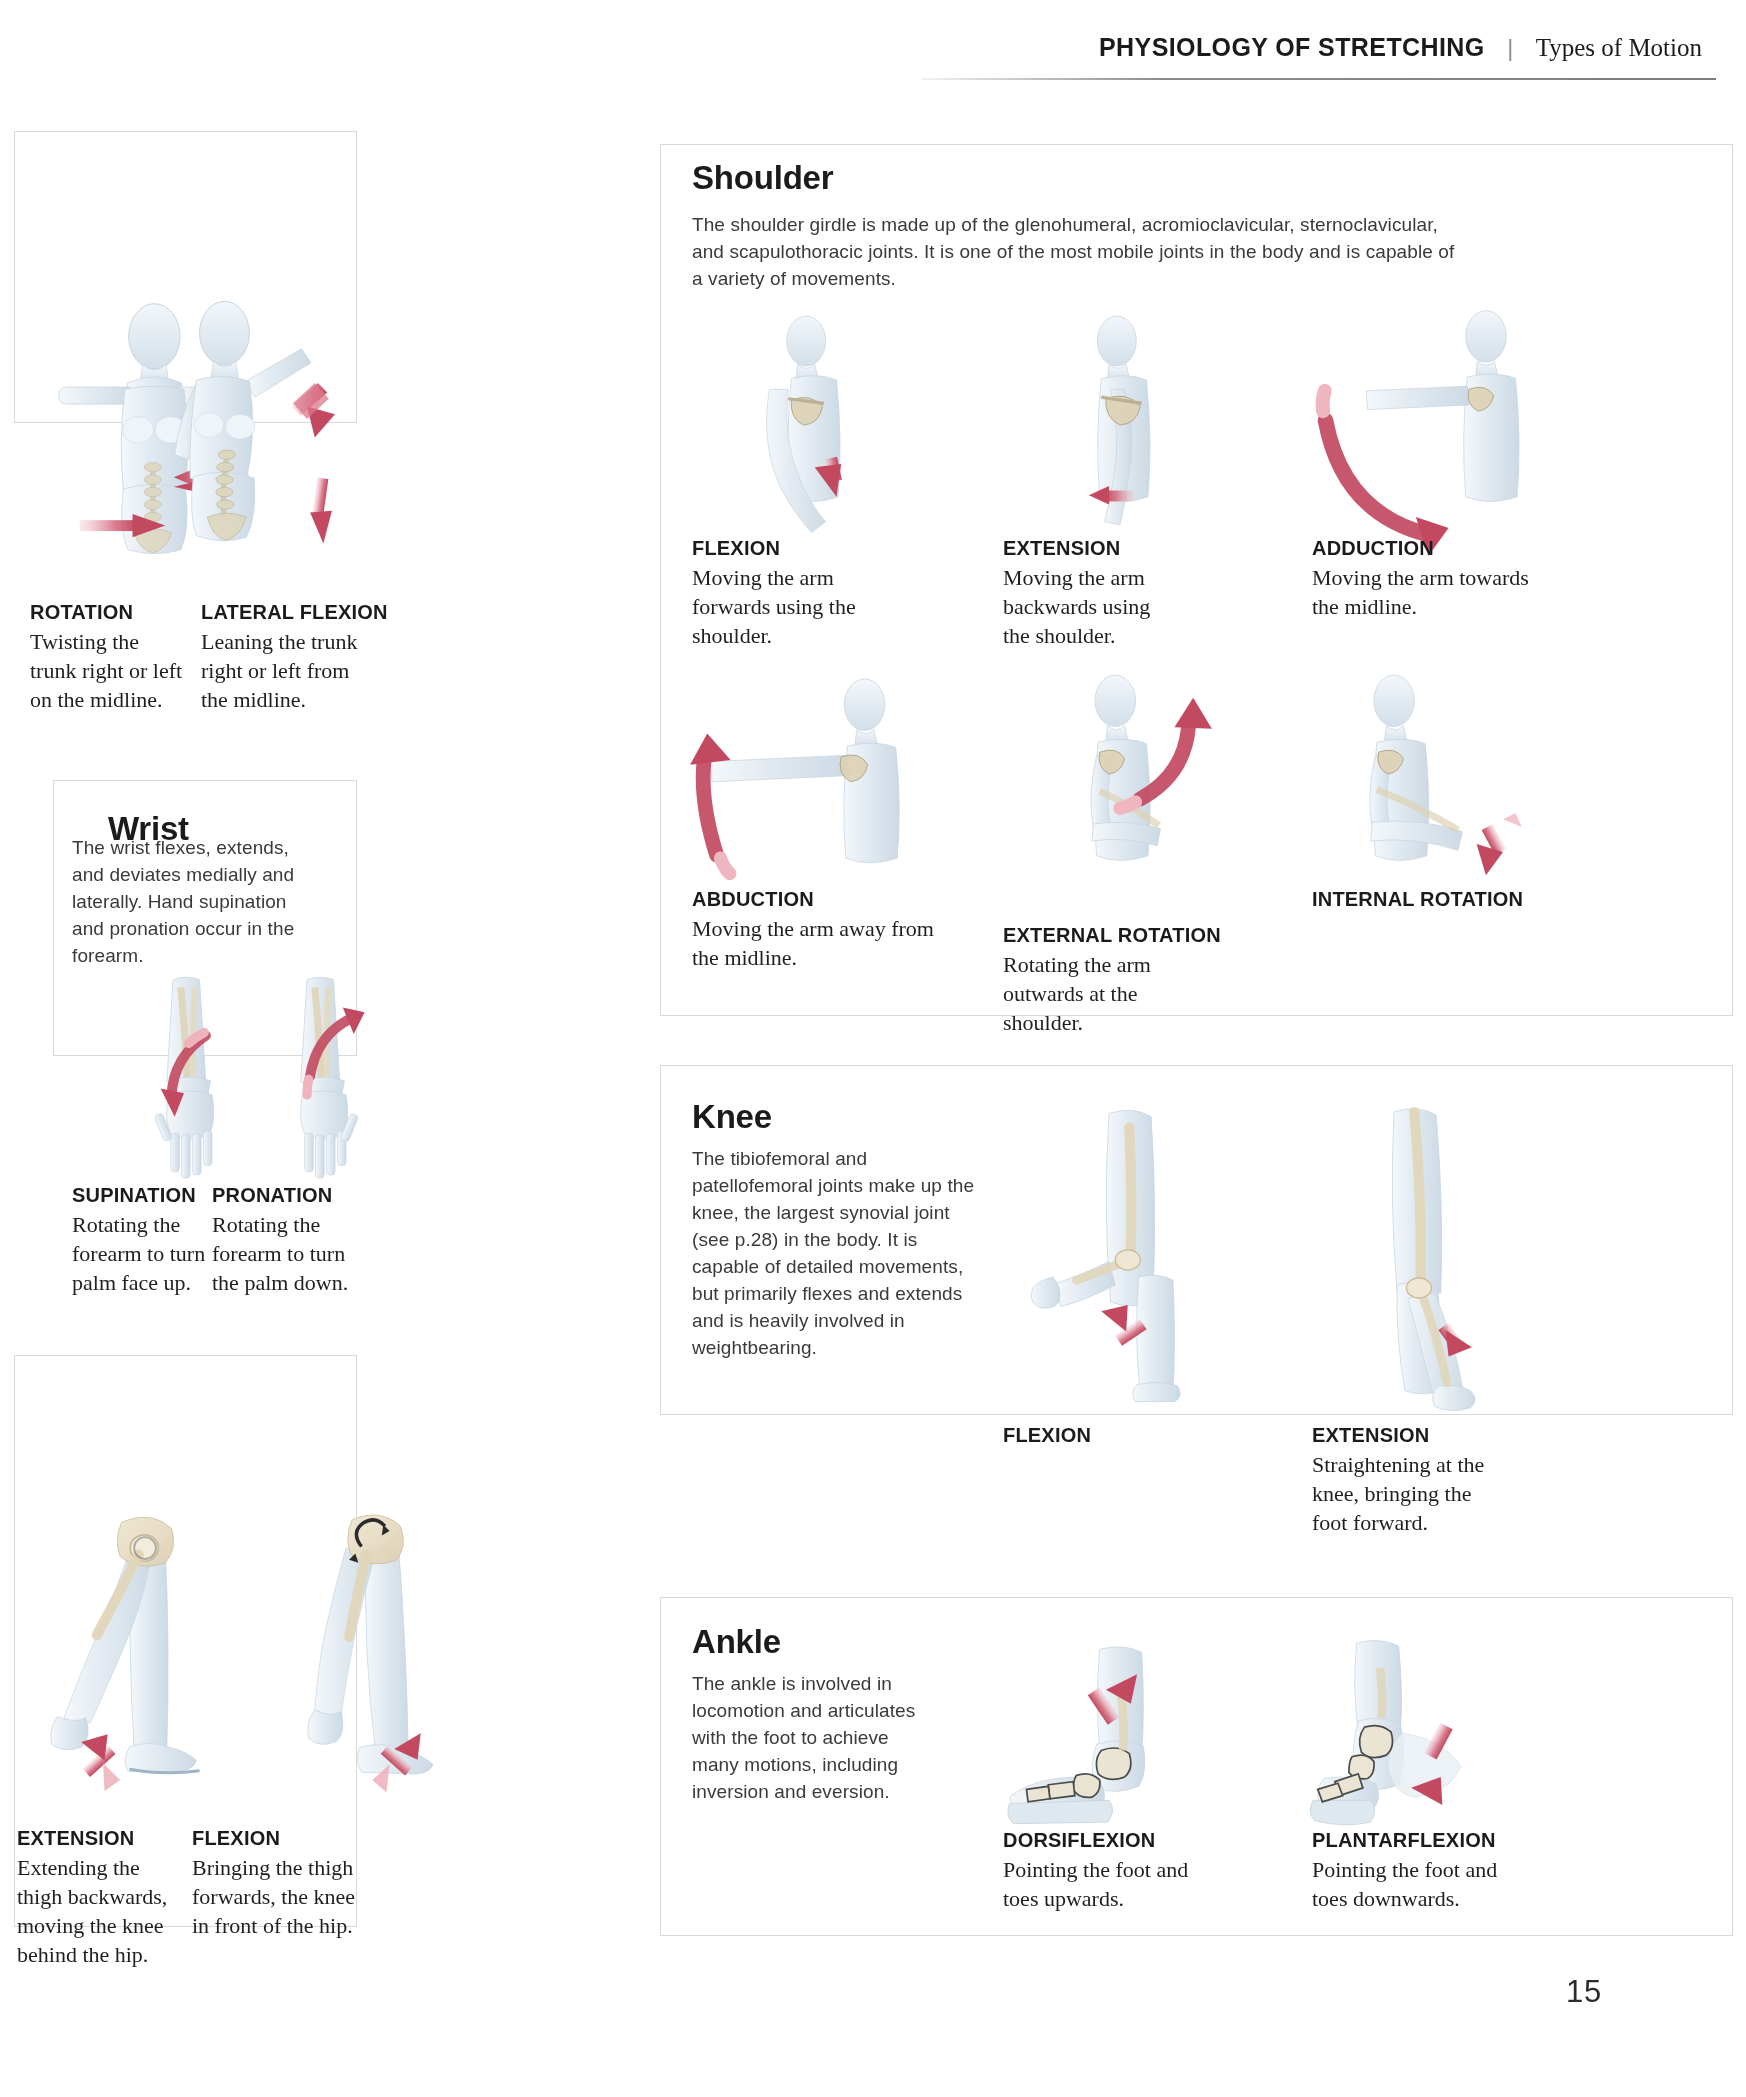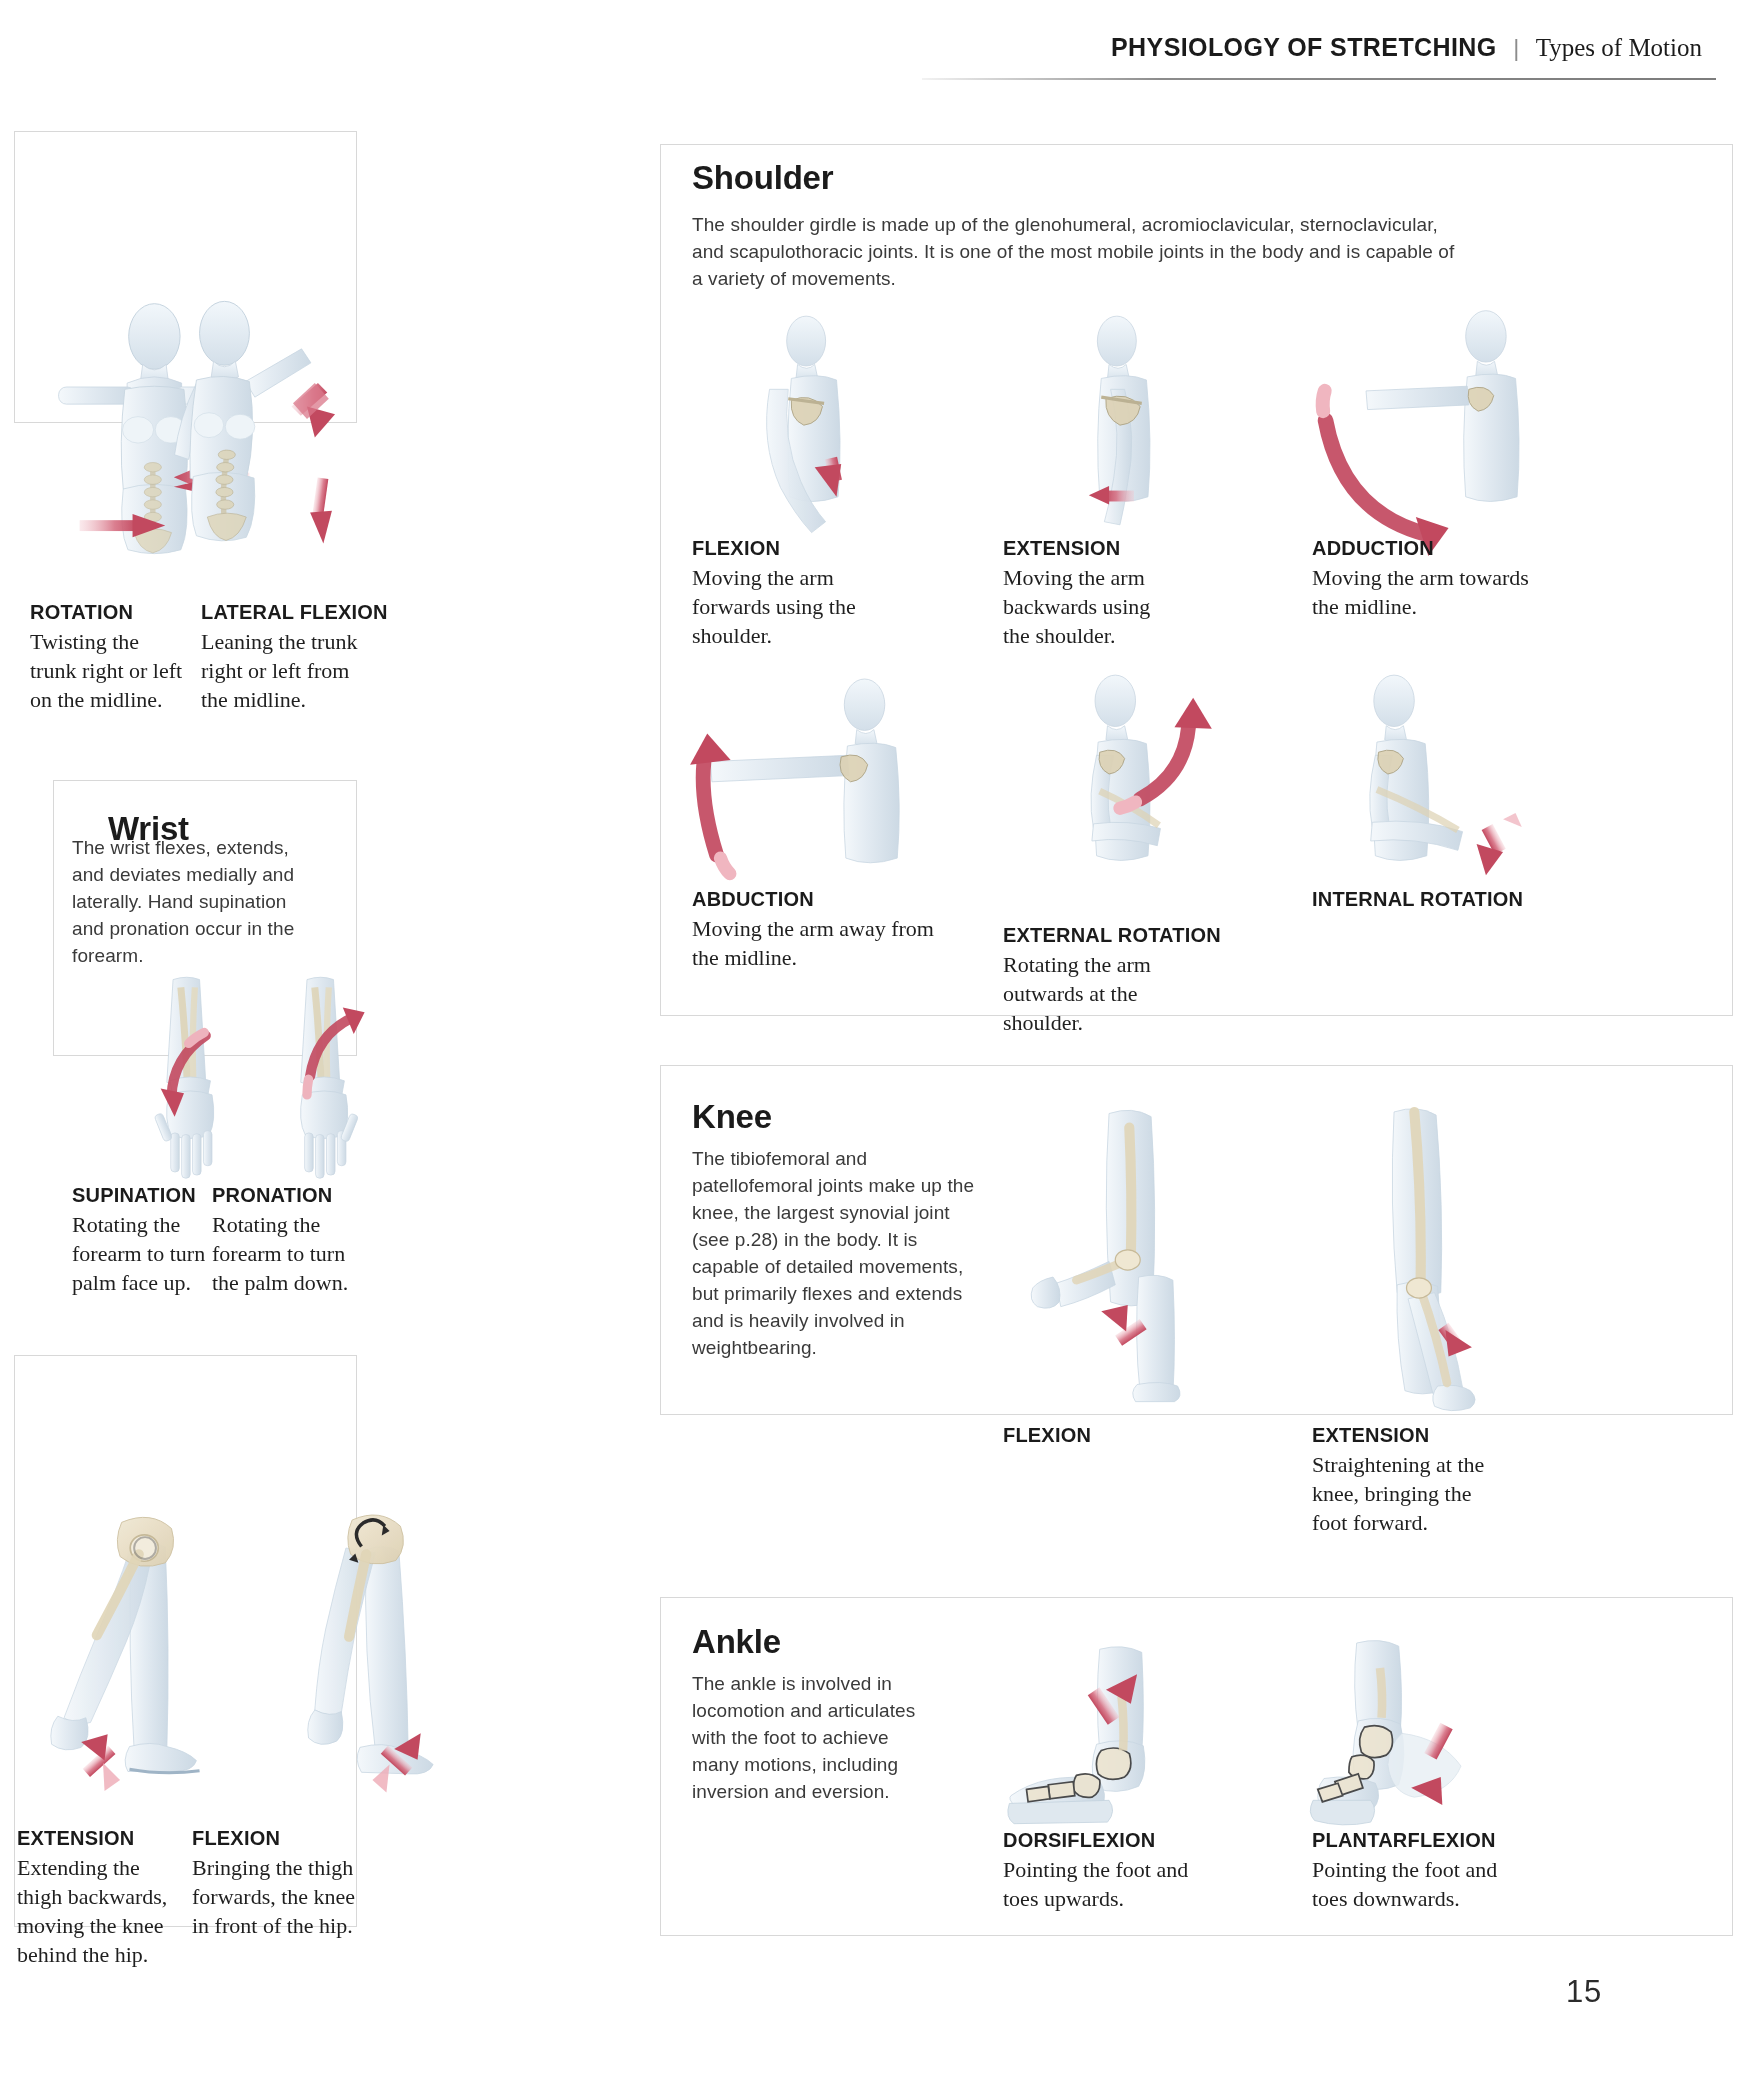--- a/index.html
+++ b/index.html
@@ -17,21 +17,21 @@
     overflow: hidden;
   }
 
   
   .page-header {
     position: absolute;
     top: 33px;
     right: 45px;
     display: flex;
     align-items: baseline;
-    gap: 4px;
+    gap: 10px;
   }
   .hdr-main {
     font-family: "Liberation Sans", sans-serif;
     font-weight: 700;
     font-size: 25px;
     letter-spacing: 0.4px;
     color: #1b1b1b;
   }
   .hdr-sep {
     font-family: "Liberation Sans", sans-serif;

